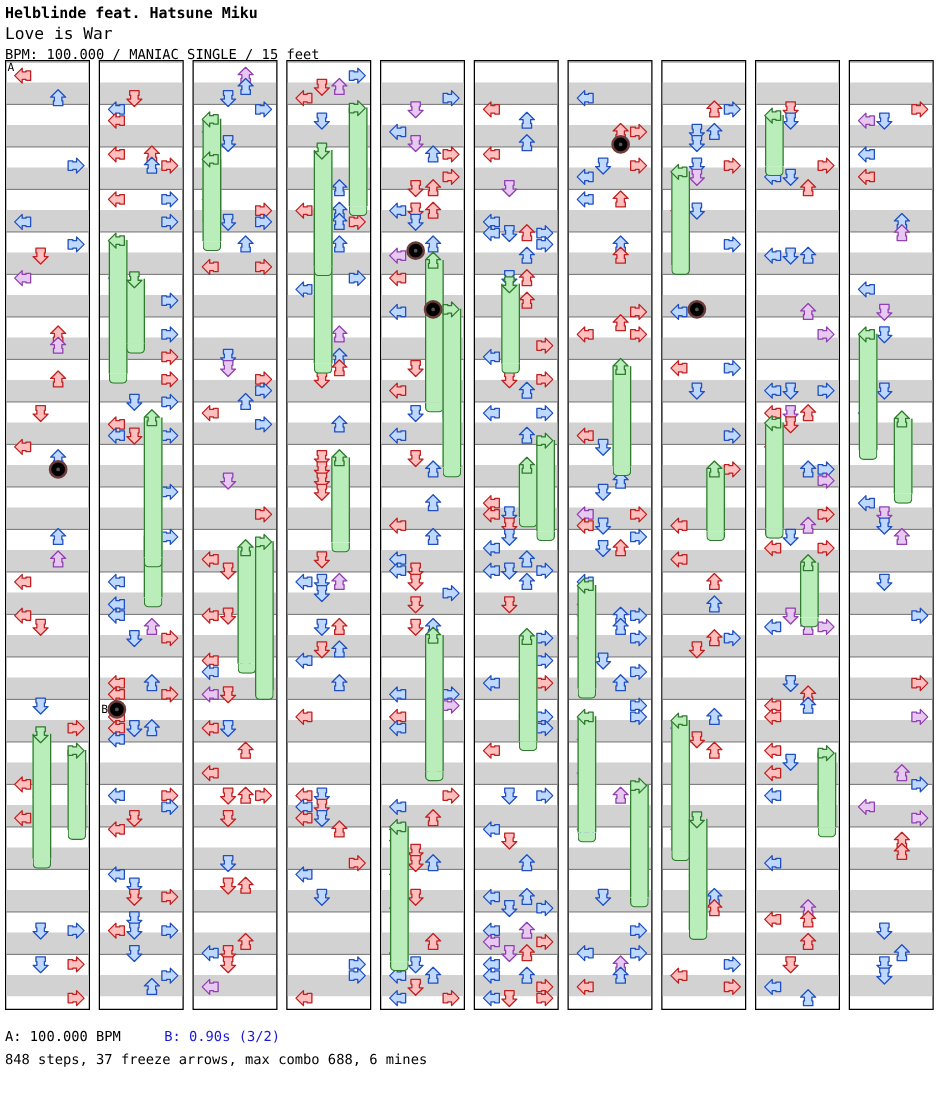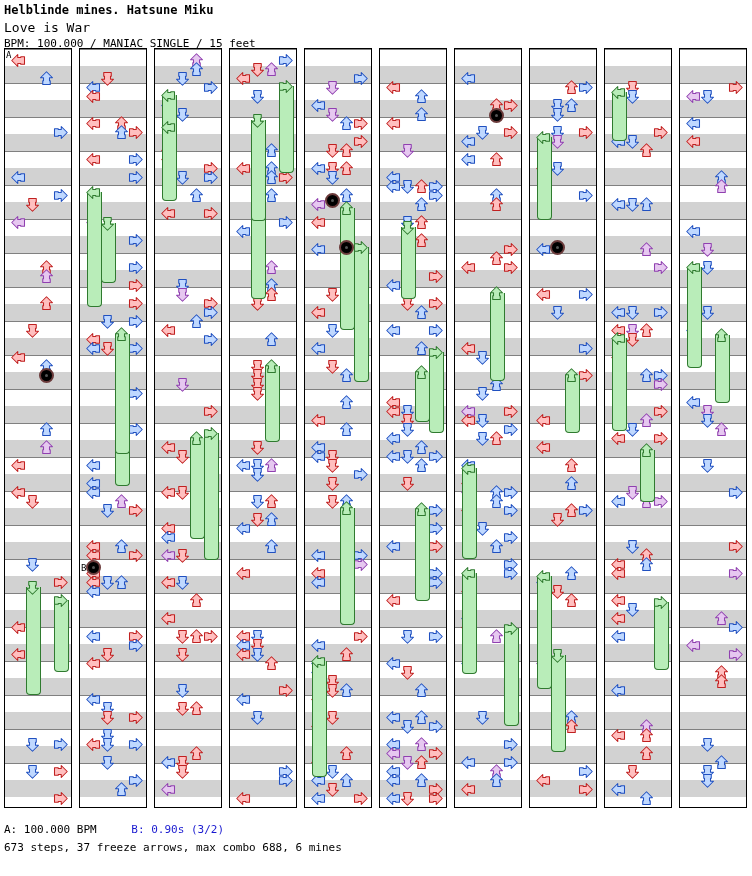--- a/index.html
+++ b/index.html
@@ -84,21 +84,21 @@
     position:absolute;left:4px;top:823px;font-size:11px;
   }
   #footer1 .bpart{color:#1a1ad0;margin-left:28px;}
   #footer2{
     position:absolute;left:4px;top:841px;font-size:11px;
   }
 </style>
 </head>
 <body>
 
-<div id="artist">Helblinde mines. Hatsune Miku</div>
+<div id="artist">Helblinde feat. Hatsune Miku</div>
 <div id="title">Love is War</div>
 <div id="bpmline">BPM: 100.000 / MANIAC SINGLE / 15 feet</div>
 
 <div id="chart">
     <div class="col" style="left: 0px;">
       <div class="band" style="top: 17px;"></div>
       <div class="measline" style="top: 0px;"></div>
       <div class="band" style="top: 51px;"></div>
       <div class="measline" style="top: 34px;"></div>
       <div class="band" style="top: 85px;"></div>
@@ -4282,13 +4282,13 @@
     <div class="mine" style="left: 485px; top: 60px;"></div>
     <div class="mine" style="left: 546px; top: 192px;"></div>
     <div class="marker" style="left: 2px; top: 2px;">A</div>
     <div class="marker" style="left: 77px; top: 515px;">B</div>
   </div>
 
 <div id="footer1">
   <span>A: 100.000 BPM</span>
   <span class="bpart">B: 0.90s (3/2)</span>
 </div>
-<div id="footer2">673 steps, 37 freeze arrows, max combo 688, 6 mines</div>
+<div id="footer2">848 steps, 37 freeze arrows, max combo 688, 6 mines</div>
 
 </body></html>

